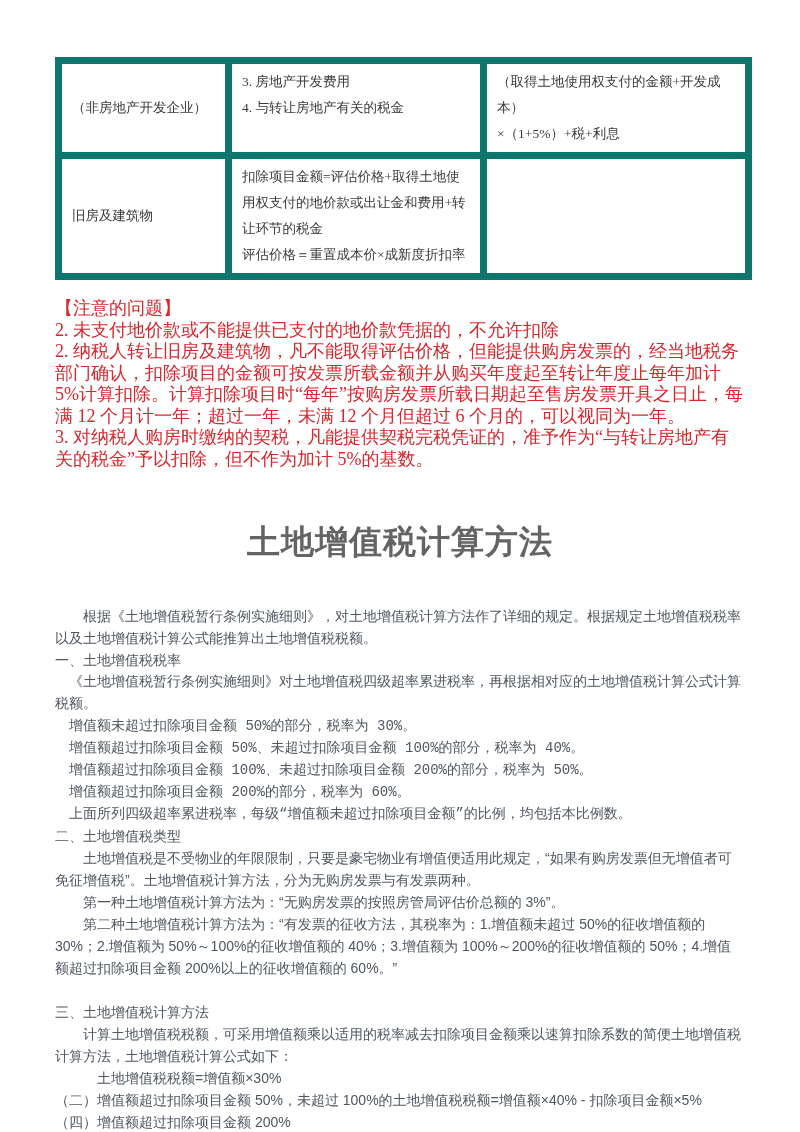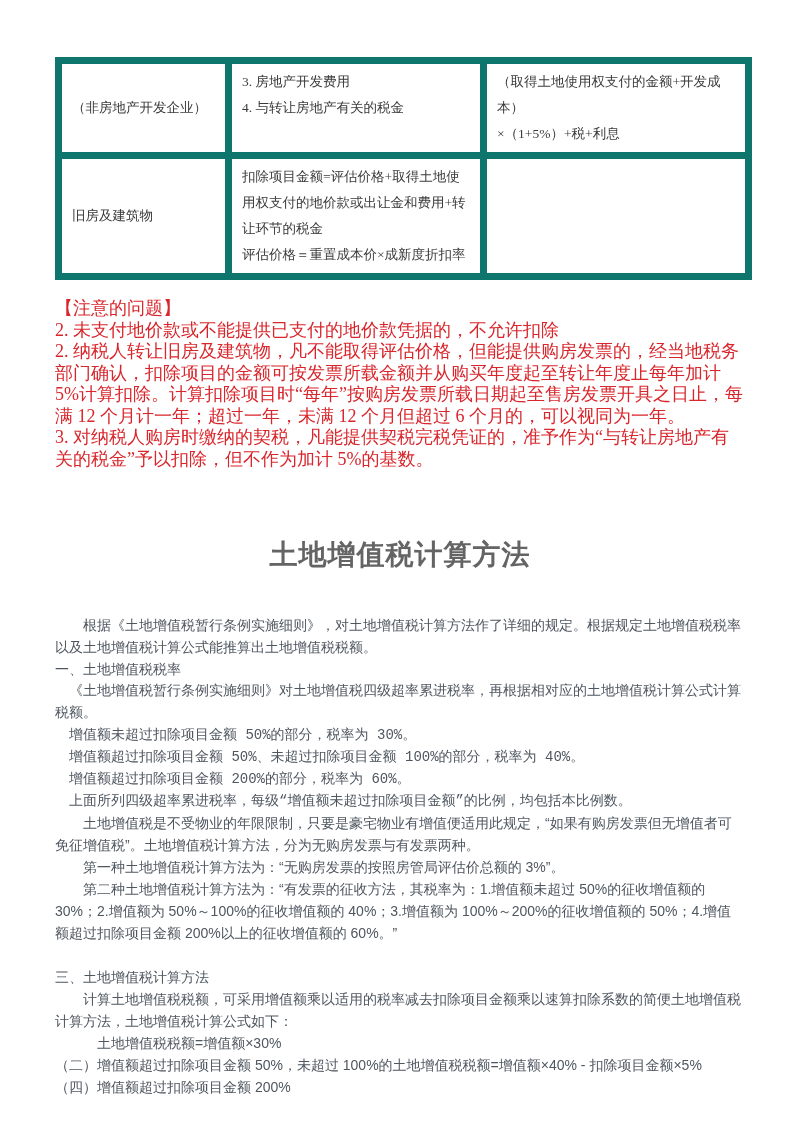--- a/index.html
+++ b/index.html
@@ -53,23 +53,23 @@
     font-family: "Liberation Serif", "DejaVu Serif", serif;
     font-size: 18px;
     line-height: 21.5px;
     color: #d9262c;
   }
   .notes-heading { margin: 0 0 3px 0; }
   .notes p { margin: 0; }
 
   
   .article-title {
-    margin: 66px 0 0 0;
+    margin: 50px 0 0 0;
     text-align: center;
-    font-size: 28px;
+    font-size: 33px;
     font-weight: bold;
     color: #646464;
     letter-spacing: 1px;
   }
   .article-body {
     margin-top: 40px;
     font-size: 14px;
     line-height: 22px;
     color: #4e565f;
   }
@@ -129,25 +129,27 @@
       <p class="i2">根据《土地增值税暂行条例实施细则》，对土地增值税计算方法作了详细的规定。根据规定土地增值税税率以及土地增值税计算公式能推算出土地增值税税额。</p>
 
       <p class="i0">一、土地增值税税率</p>
 
       <p class="i1">《土地增值税暂行条例实施细则》对土地增值税四级超率累进税率，再根据相对应的土地增值税计算公式计算税额。</p>
 
       <p class="i1">增值额未超过扣除项目金额 50%的部分，税率为 30%。</p>
 
       <p class="i1">增值额超过扣除项目金额 50%、未超过扣除项目金额 100%的部分，税率为 40%。</p>
 
+      <p class="i1">增值额超过扣除项目金额 100%、未超过扣除项目金额 200%的部分，税率为 50%。</p>
 
       <p class="i1">增值额超过扣除项目金额 200%的部分，税率为 60%。</p>
 
       <p class="i1">上面所列四级超率累进税率，每级“增值额未超过扣除项目金额”的比例，均包括本比例数。</p>
 
+      <p class="i0">二、土地增值税类型</p>
 
       <p class="i2">土地增值税是不受物业的年限限制，只要是豪宅物业有增值便适用此规定，“如果有购房发票但无增值者可免征增值税”。土地增值税计算方法，分为无购房发票与有发票两种。</p>
 
       <p class="i2">第一种土地增值税计算方法为：“无购房发票的按照房管局评估价总额的 3%”。</p>
 
       <p class="i2">第二种土地增值税计算方法为：“有发票的征收方法，其税率为：1.增值额未超过 50%的征收增值额的 30%；2.增值额为 50%～100%的征收增值额的 40%；3.增值额为 100%～200%的征收增值额的 50%；4.增值额超过扣除项目金额 200%以上的征收增值额的 60%。”</p>
 
       <p class="blank"></p>
 
       <p class="i0">三、土地增值税计算方法</p>

